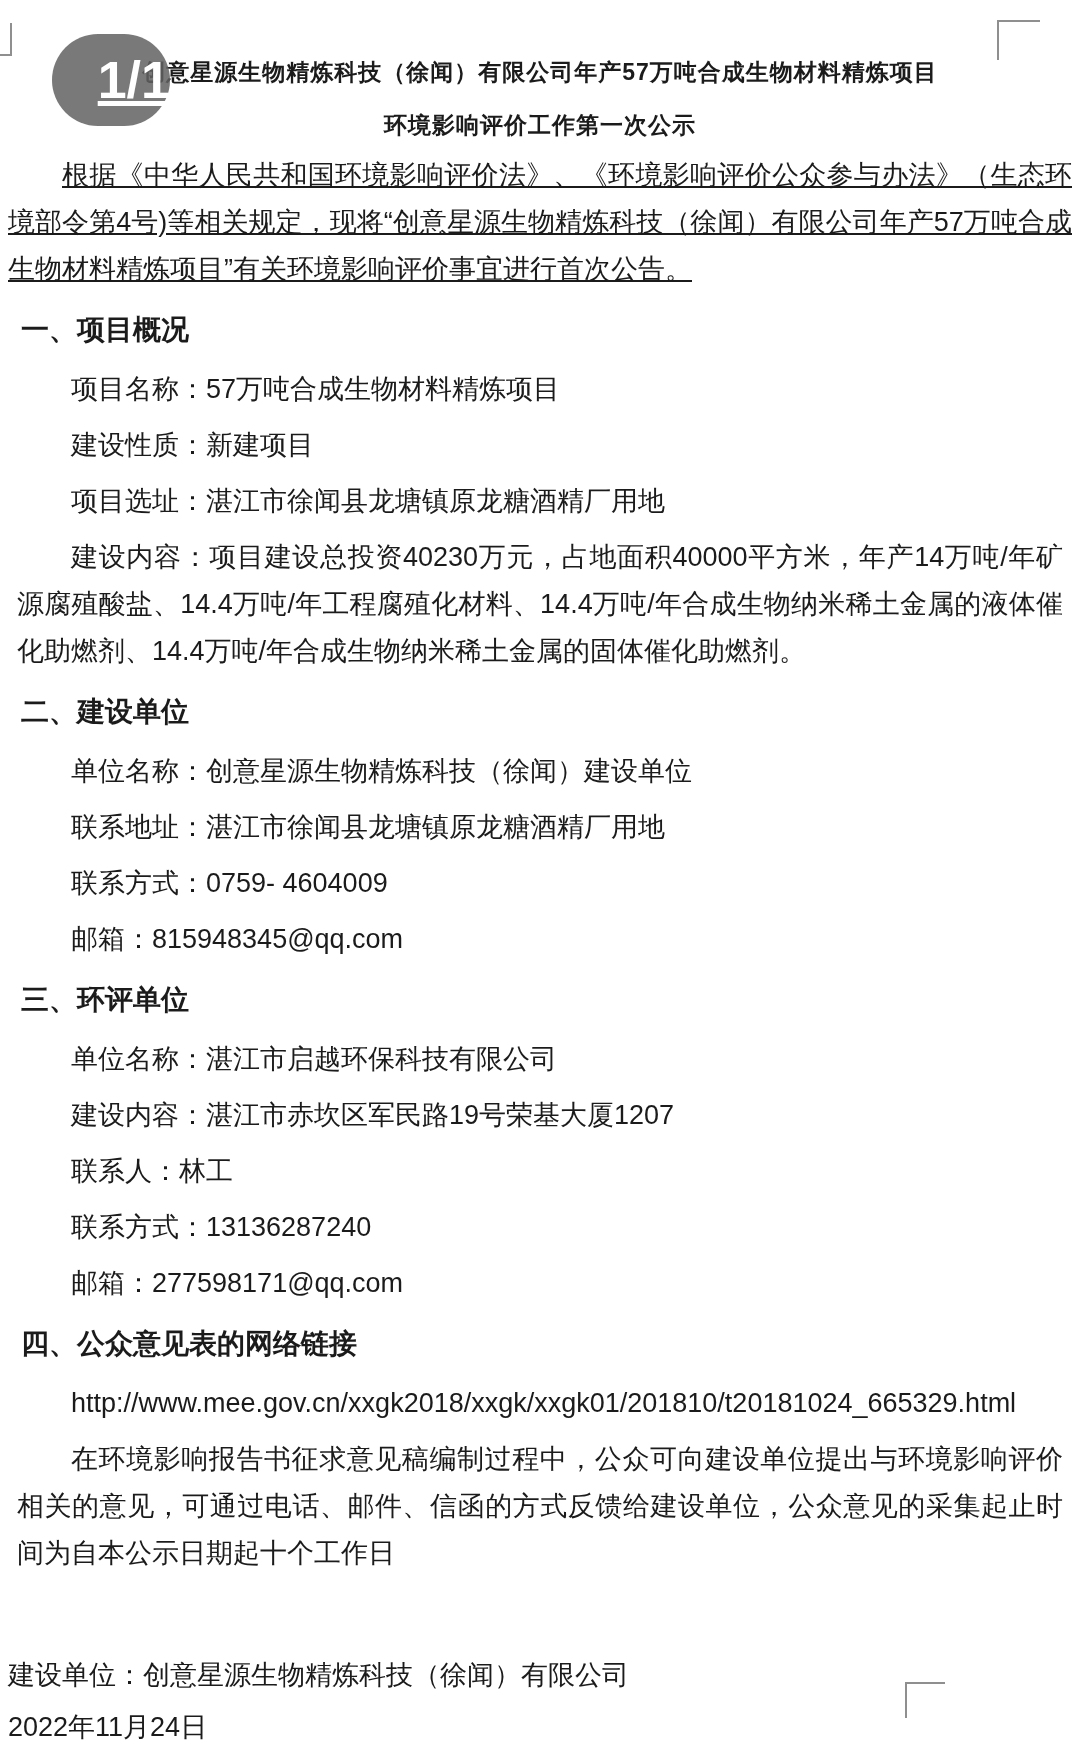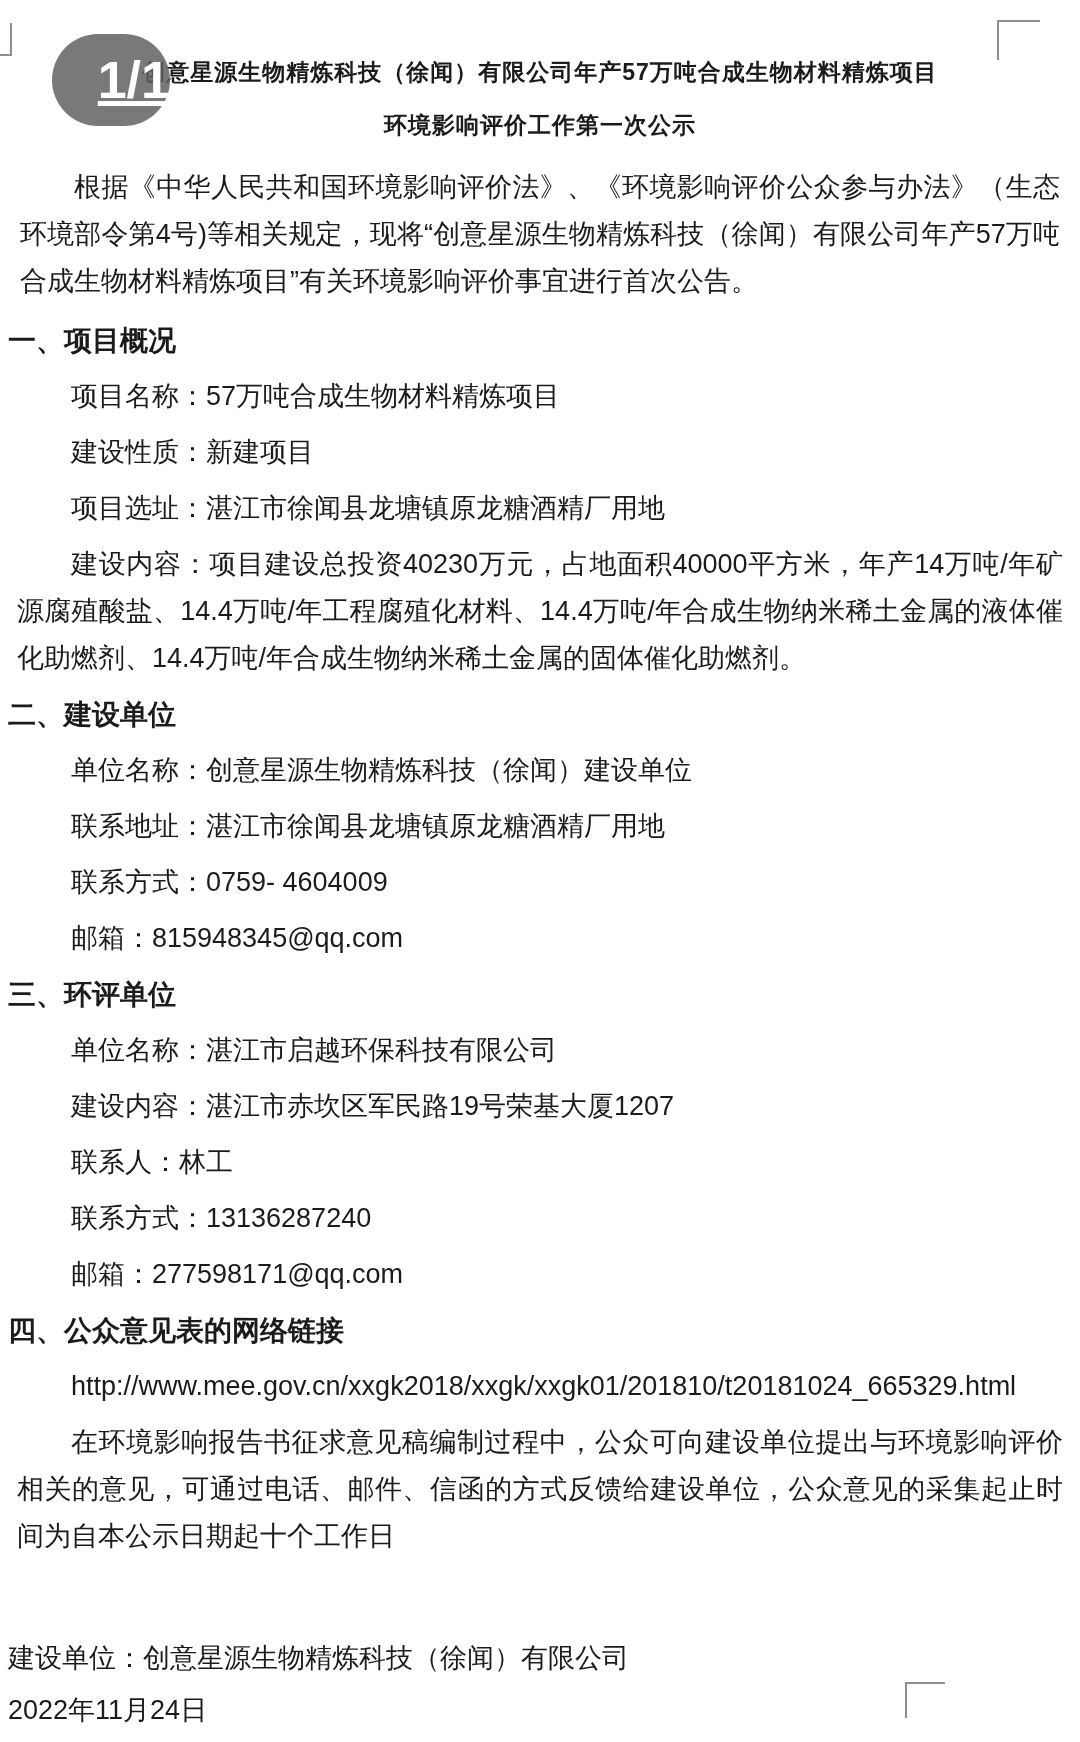--- a/index.html
+++ b/index.html
@@ -18,27 +18,28 @@
     line-height: 47px;
   }
   .title-line {
     text-align: center;
     font-weight: 700;
     font-size: 23px;
     line-height: 53px;
     letter-spacing: 1px;
   }
   .para {
-    margin: 12px;
+    margin: 0;
     text-indent: 2em;
     text-align: justify;
     text-justify: inter-ideograph;
+    text-decoration: underline;
   }
   .heading {
-    margin: 0;
+    margin: 13px;
     font-weight: 700;
     font-size: 28px;
     line-height: 47px;
   }
   .item {
     margin: 9px;
     text-indent: 2em;
     text-align: justify;
     text-justify: inter-ideograph;
   }

